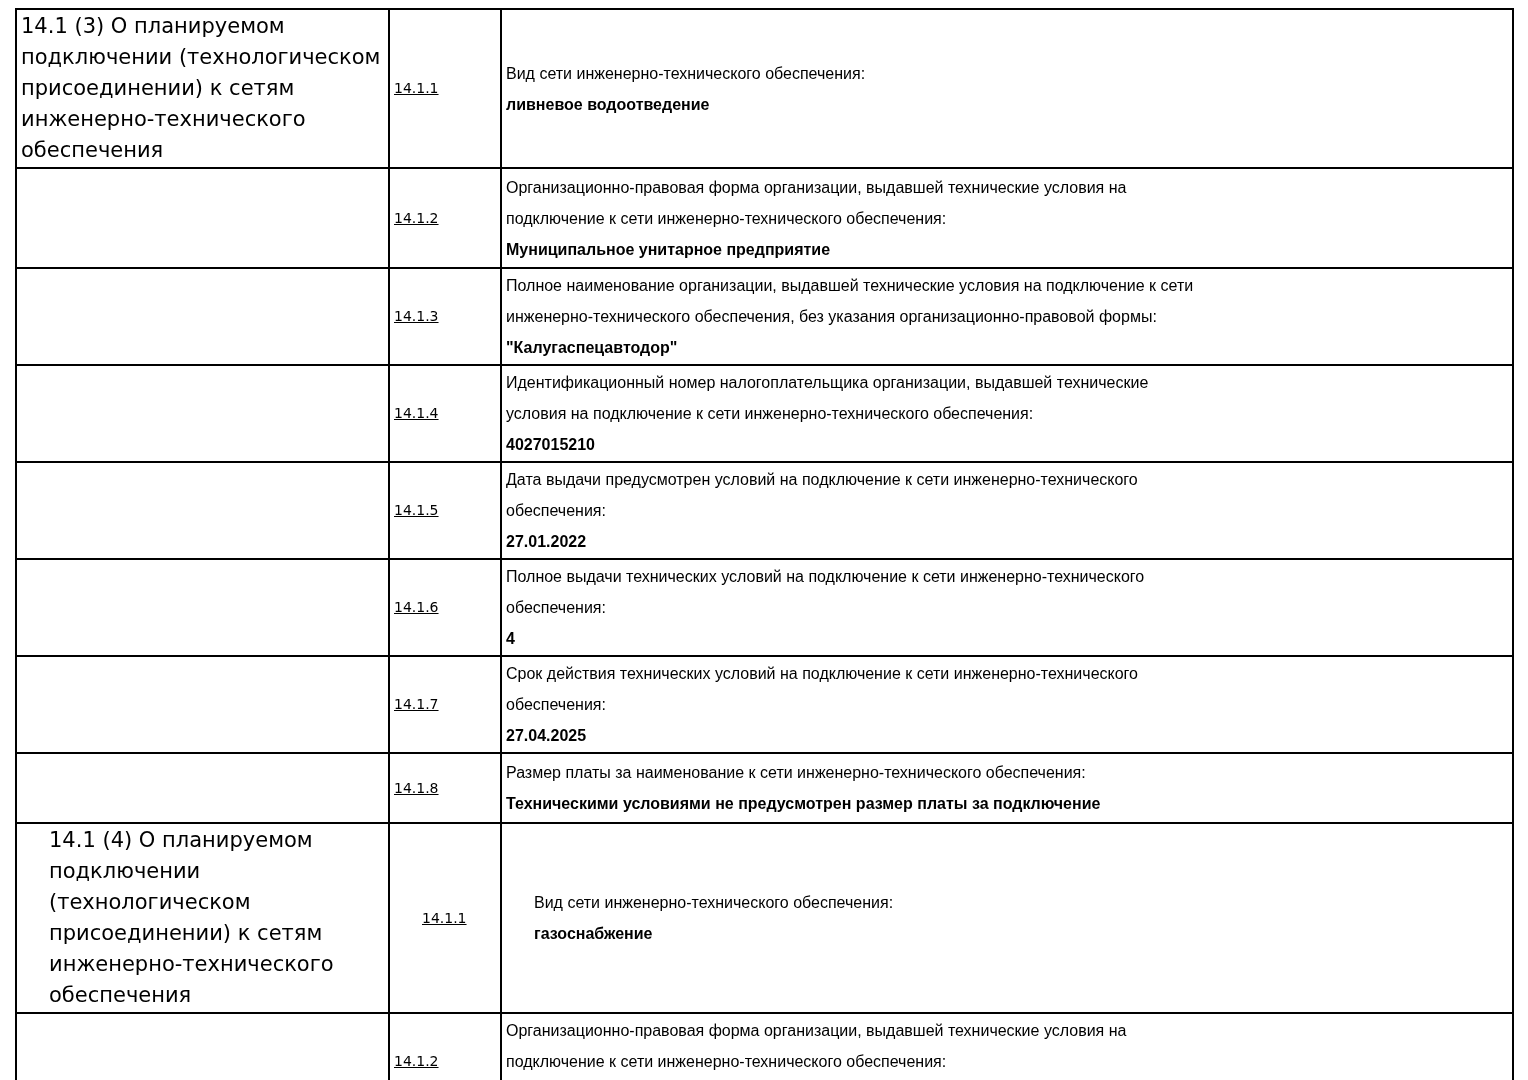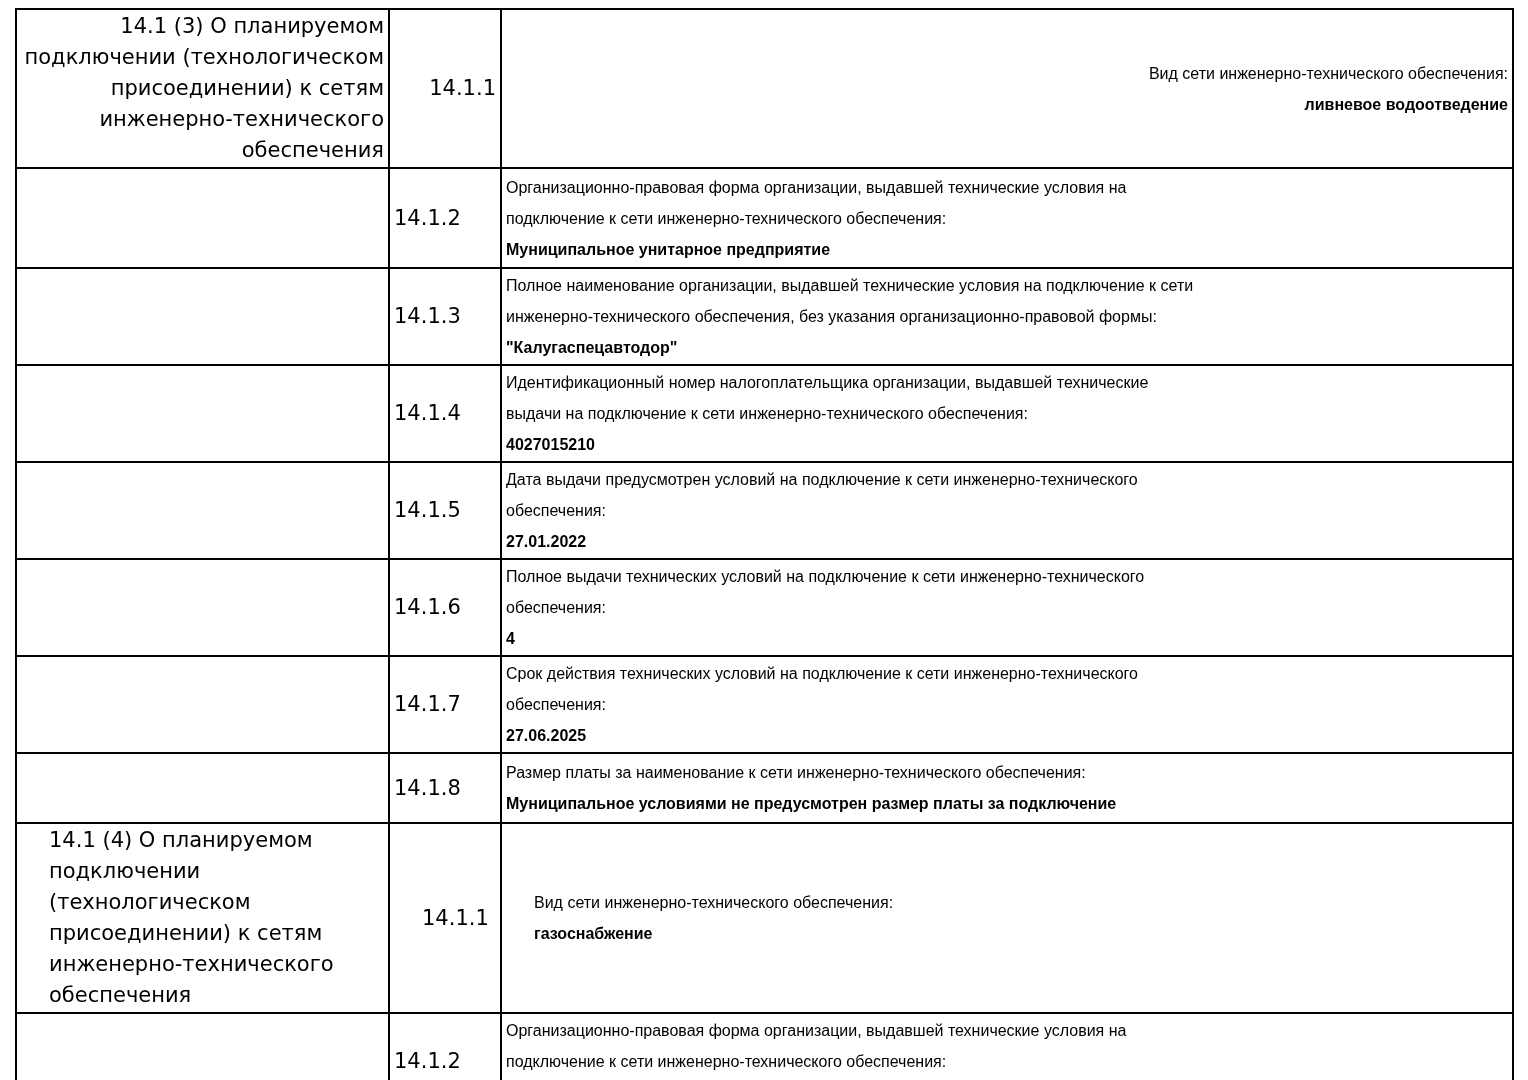--- a/index.html
+++ b/index.html
@@ -37,38 +37,39 @@
   td.c-section {
     font-family: "DejaVu Sans", sans-serif;
     font-size: 21px;
     line-height: 31px;
     white-space: pre-line;
     vertical-align: middle;
     padding-left: 5px;
   }
   td.c-num {
     font-family: "DejaVu Sans", sans-serif;
-    font-size: 21px;
+    font-size: 14px;
     line-height: 31px;
     padding-left: 4px;
+    text-decoration: underline;
   }
   td.c-desc {
     font-family: "Liberation Sans", sans-serif;
     font-size: 16px;
     line-height: 31px;
   }
   .field-label {
     white-space: pre-line;
     font-weight: normal;
   }
   .field-value {
     white-space: pre-line;
     font-weight: bold;
   }
-  tr.h155 td { height: 151px; text-align: right; }
+  tr.h155 td { height: 151px; }
   tr.h100 td { height: 96px; }
   tr.h95  td { height: 91px; }
   tr.h70  td { height: 66px; }
   tr.h160 td { height: 156px; padding-left: 32px; }
   tr.h92  td { height: 88px; }
 </style>
 </head>
 <body>
 
 <div class="page">
@@ -107,21 +108,21 @@
           <div class="field-label">Полное наименование организации, выдавшей технические условия на подключение к сети
 инженерно-технического обеспечения, без указания организационно-правовой формы:</div>
           <div class="field-value">"Калугаспецавтодор"</div>
         </td>
       </tr>
       <tr class="h95">
         <td class="c-section"></td>
         <td class="c-num">14.1.4</td>
         <td class="c-desc">
           <div class="field-label">Идентификационный номер налогоплательщика организации, выдавшей технические
-выдачи на подключение к сети инженерно-технического обеспечения:</div>
+условия на подключение к сети инженерно-технического обеспечения:</div>
           <div class="field-value">4027015210</div>
         </td>
       </tr>
       <tr class="h95">
         <td class="c-section"></td>
         <td class="c-num">14.1.5</td>
         <td class="c-desc">
           <div class="field-label">Дата выдачи предусмотрен условий на подключение к сети инженерно-технического
 обеспечения:</div>
           <div class="field-value">27.01.2022</div>
@@ -135,29 +136,29 @@
 обеспечения:</div>
           <div class="field-value">4</div>
         </td>
       </tr>
       <tr class="h95">
         <td class="c-section"></td>
         <td class="c-num">14.1.7</td>
         <td class="c-desc">
           <div class="field-label">Срок действия технических условий на подключение к сети инженерно-технического
 обеспечения:</div>
-          <div class="field-value">27.06.2025</div>
+          <div class="field-value">27.04.2025</div>
         </td>
       </tr>
       <tr class="h70">
         <td class="c-section"></td>
         <td class="c-num">14.1.8</td>
         <td class="c-desc">
           <div class="field-label">Размер платы за наименование к сети инженерно-технического обеспечения:</div>
-          <div class="field-value">Муниципальное условиями не предусмотрен размер платы за подключение</div>
+          <div class="field-value">Техническими условиями не предусмотрен размер платы за подключение</div>
         </td>
       </tr>
       <tr class="h160">
         <td class="c-section">14.1 (4) О планируемом
 подключении (технологическом
 присоединении) к сетям
 инженерно-технического
 обеспечения</td>
         <td class="c-num">14.1.1</td>
         <td class="c-desc">

